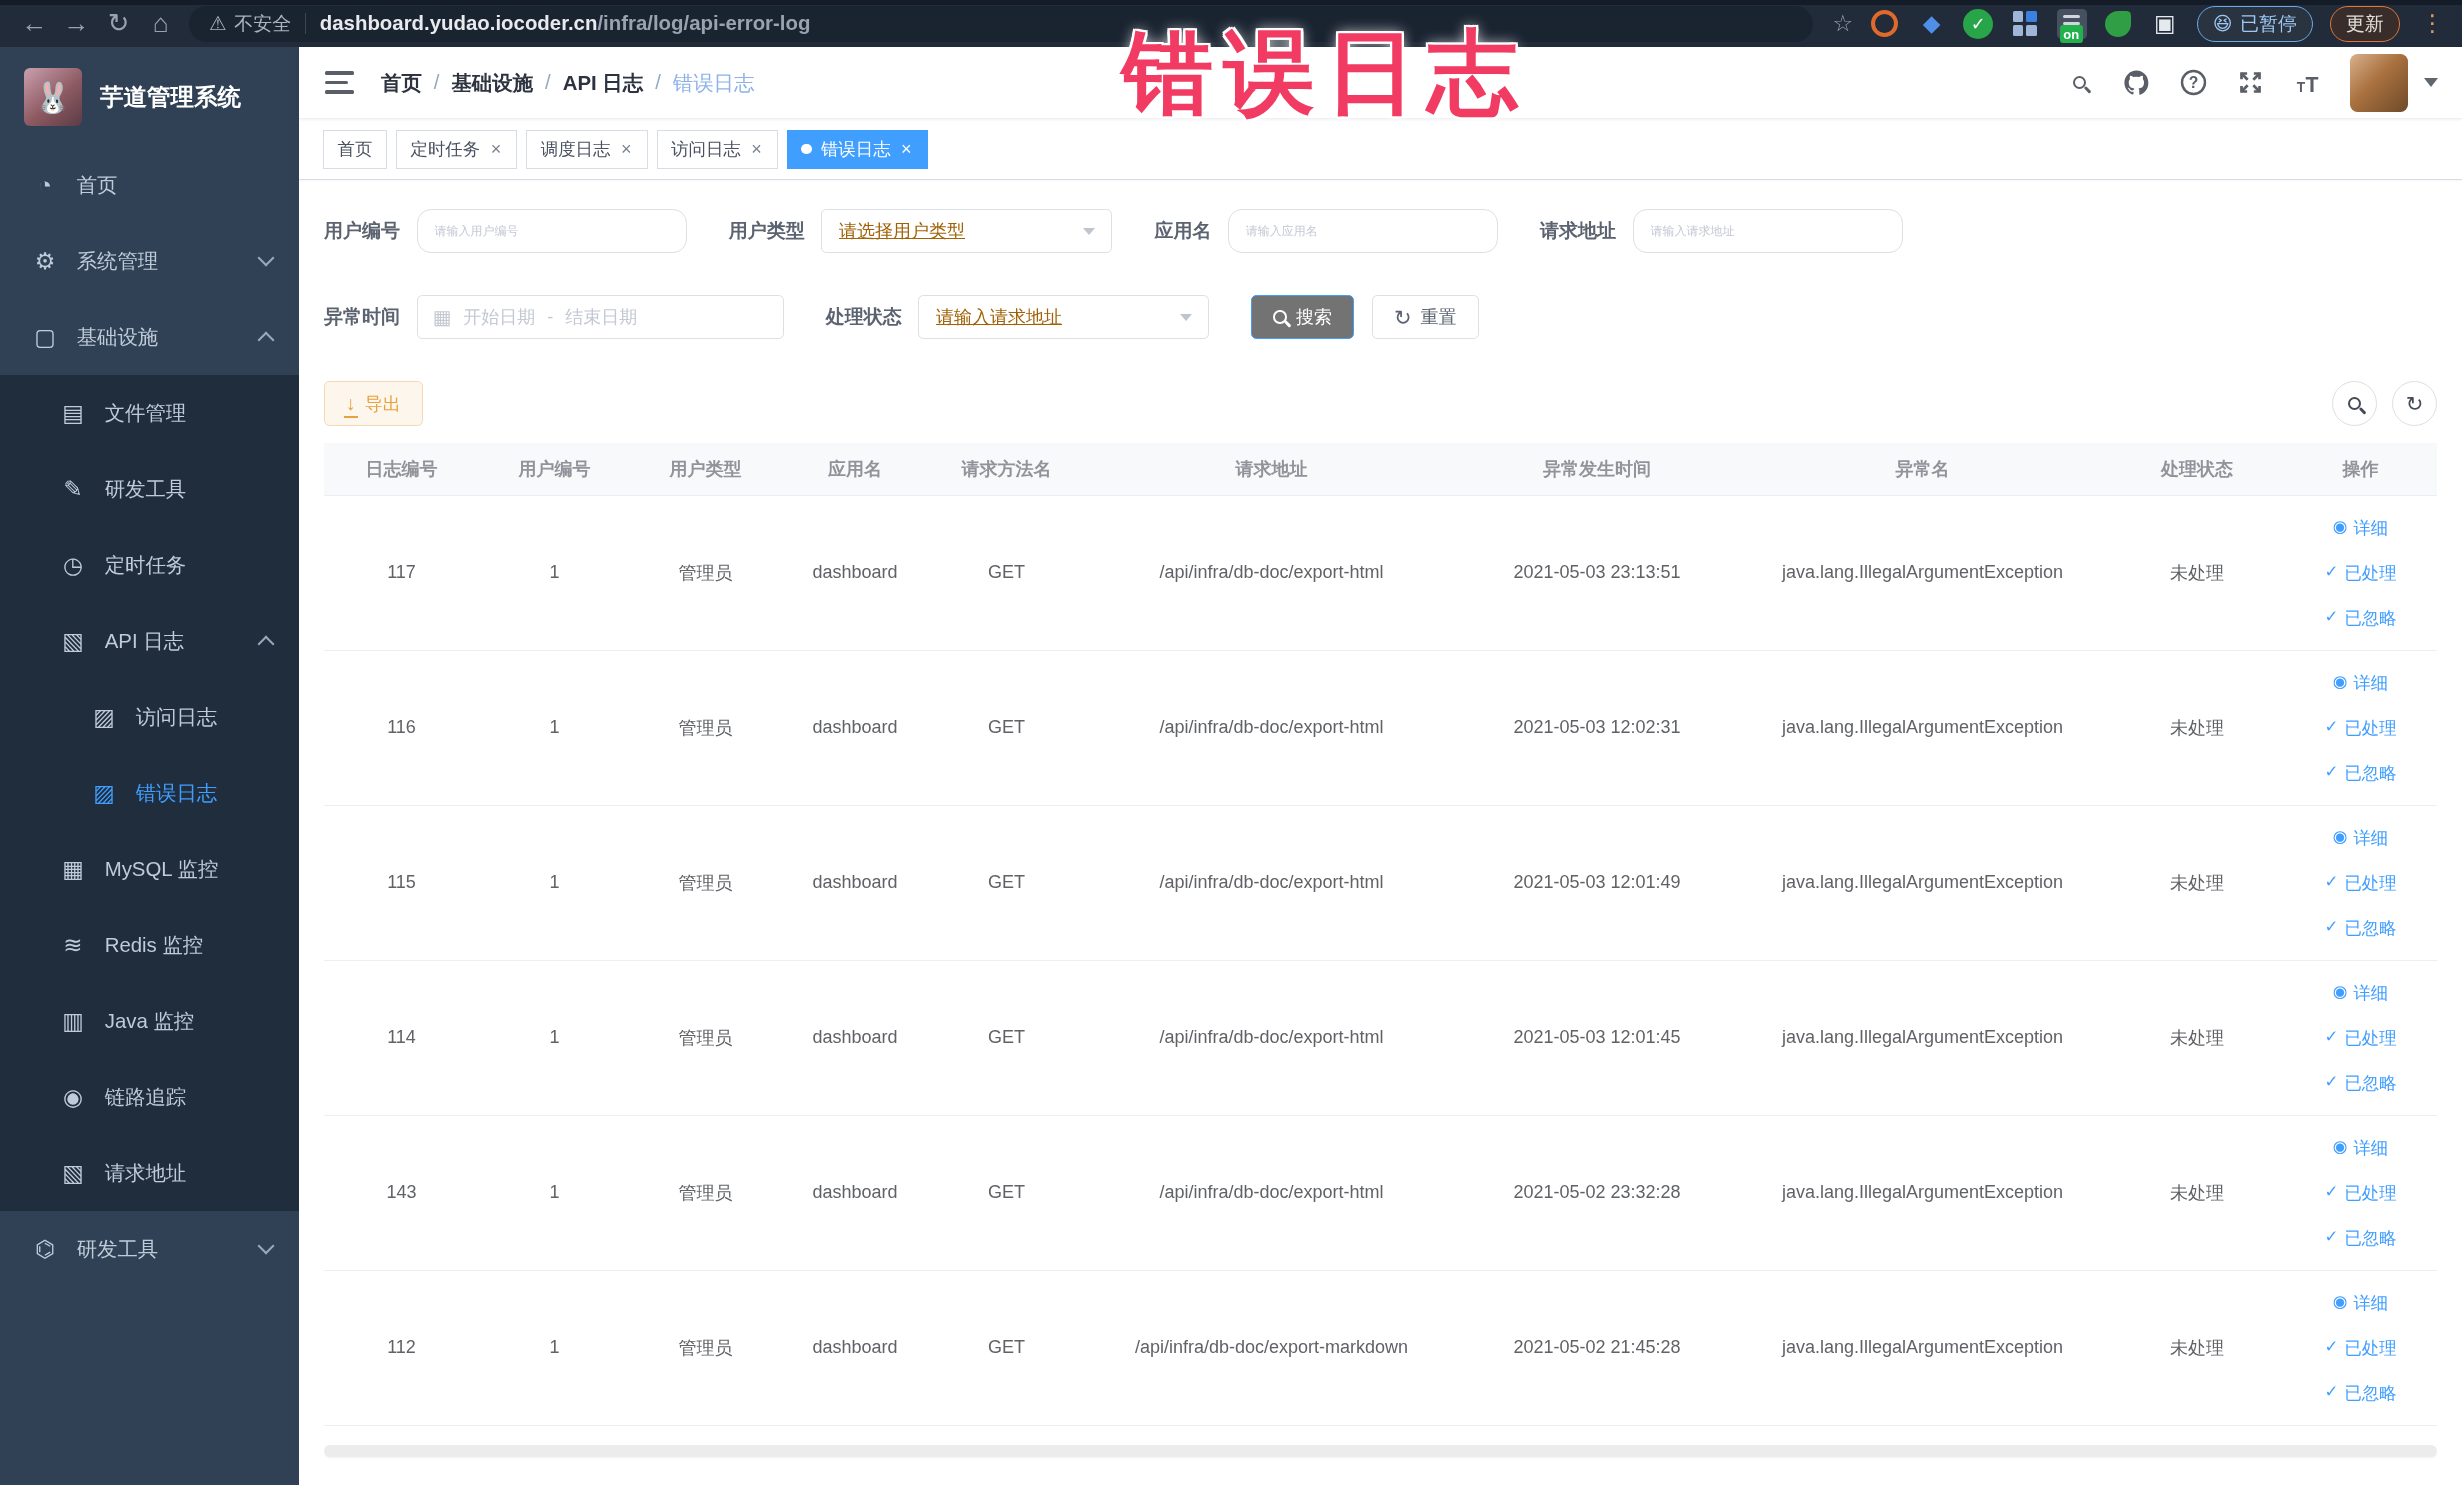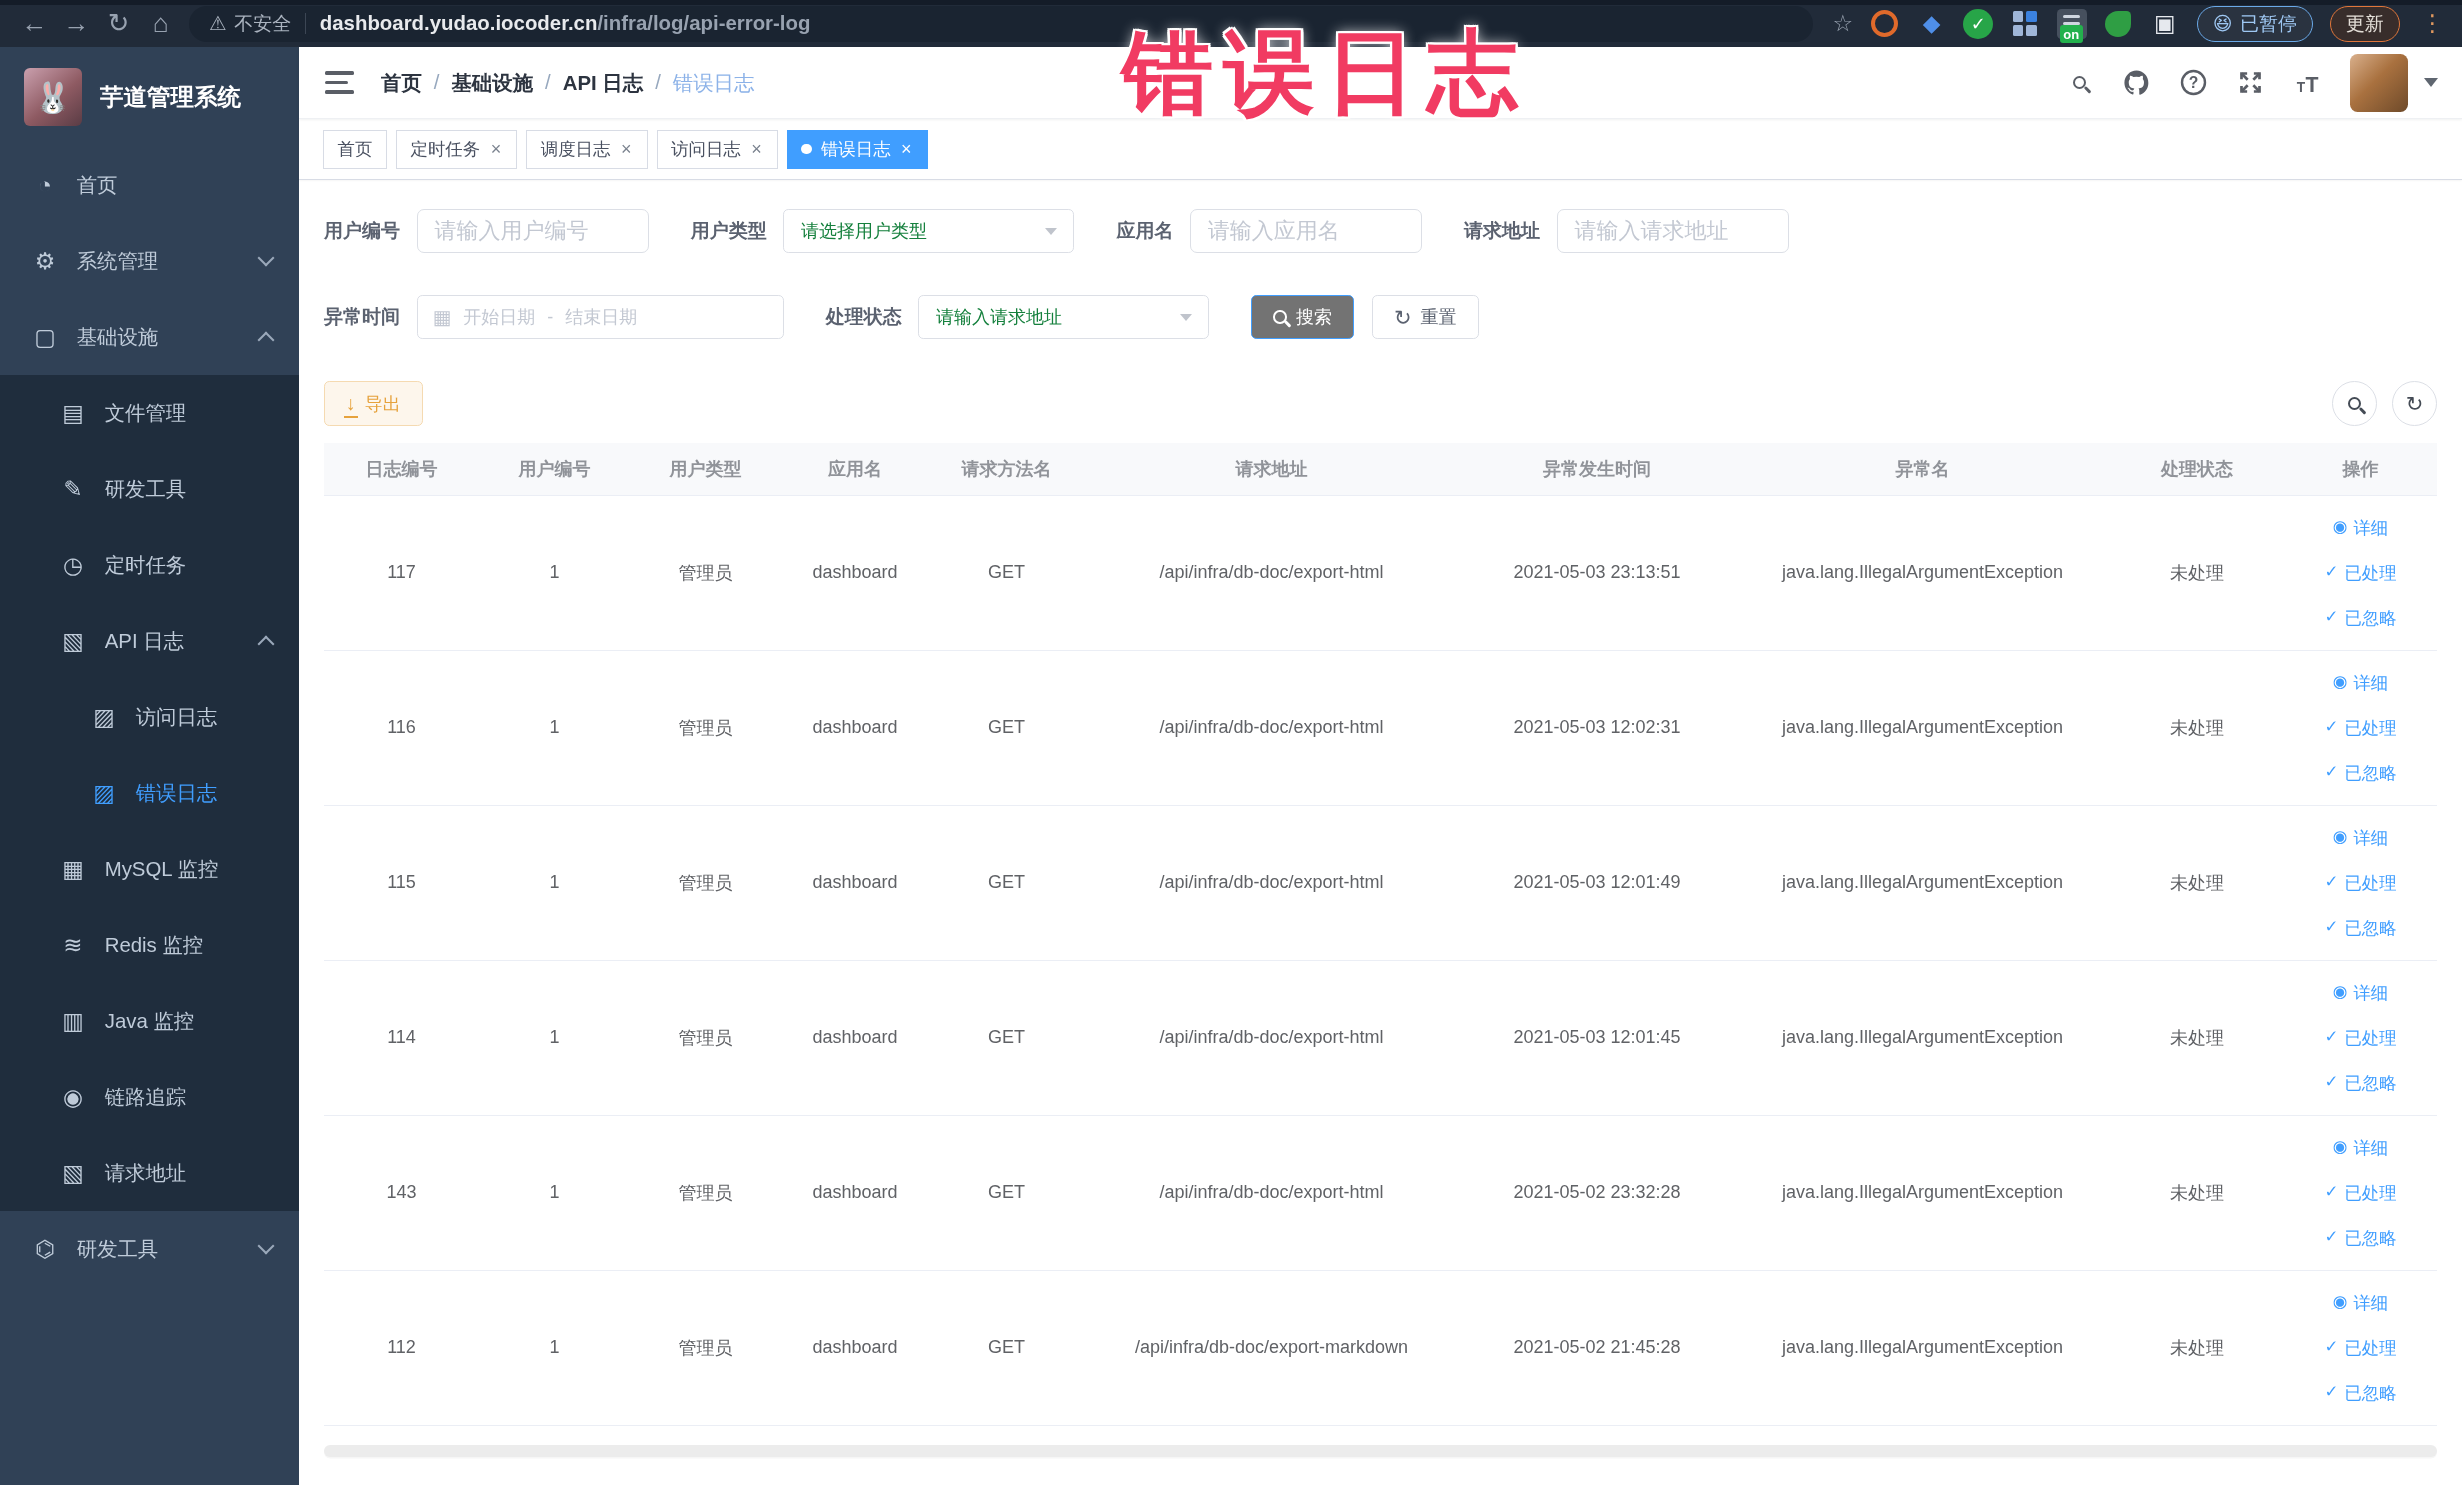--- a/index.html
+++ b/index.html
@@ -77,24 +77,24 @@
   .tag .x { font-size:18px; color:#7a828e; line-height:1; padding:0 1.5px; }
   .tag.active { background:#409eff; border-color:#409eff; color:#fff; }
   .tag.active .x { color:#fff; }
   .tag .dot { width:10.6px; height:10.6px; border-radius:50%; background:#fff; flex:none; }
 
   
   .content { flex:1; padding:29px 25px 0 25px; overflow:hidden; }
   .frow { display:flex; align-items:center; margin-bottom:42px; }
   .fitem { display:flex; align-items:center; margin-right:42px; }
   .flabel { font-size:19px; font-weight:700; color:#5b6270; margin-right:16.7px; white-space:nowrap; }
-  .finput { width:232px; height:44px; border:1.1px solid #dcdfe6; border-radius:7px; font-size:22px; color:#606266; padding:0 16.7px; outline:none; background:#fff; }
+  .finput { width:270px; height:44px; border:1.1px solid #dcdfe6; border-radius:14px; font-size:12px; color:#606266; padding:0 16.7px; outline:none; background:#fff; }
   .finput::placeholder { color:#c3c8d2; }
   .fselect { width:291px; height:44px; border:1.1px solid #dcdfe6; border-radius:5.3px; display:flex; align-items:center; padding:0 16.7px; cursor:pointer; background:#fff; }
-  .fselect .ph { color:#15803d; font-size:18px; flex:1; }
+  .fselect .ph { color:#a16207; font-size:18px; flex:1;text-decoration:underline; }
   .sel-caret { width:0; height:0; border-left:6.8px solid transparent; border-right:6.8px solid transparent; border-top:7.6px solid #c0c4cc; }
   .fdate { width:367px; height:44px; border:1.1px solid #dcdfe6; border-radius:5.3px; display:flex; align-items:center; padding:0 15px; gap:12px; background:#fff; cursor:pointer; }
   .cal-ic { color:#c3c8d2; font-size:19.7px; }
   .fdate .ph { color:#c3c8d2; font-size:18px; }
   .fdate .sep { color:#c3c8d2; font-size:18px; }
   .btn { height:44px; border-radius:5.3px; display:flex; align-items:center; gap:9px; padding:0 21px; font-size:18px; cursor:pointer; border:1.1px solid transparent; }
   .btn-primary { background:#737373; color:#fff; border-color:#409eff; }
   .btn-plain { background:#fff; color:#5b6270; border-color:#dcdfe6; }
   .btn-warn { background:#fdf6ec; color:#e6a23c; border-color:#f5dab1; height:45px; }
   .mag { display:inline-block; width:13.6px; height:13.6px; border:2.3px solid currentColor; border-radius:50%; position:relative; }

